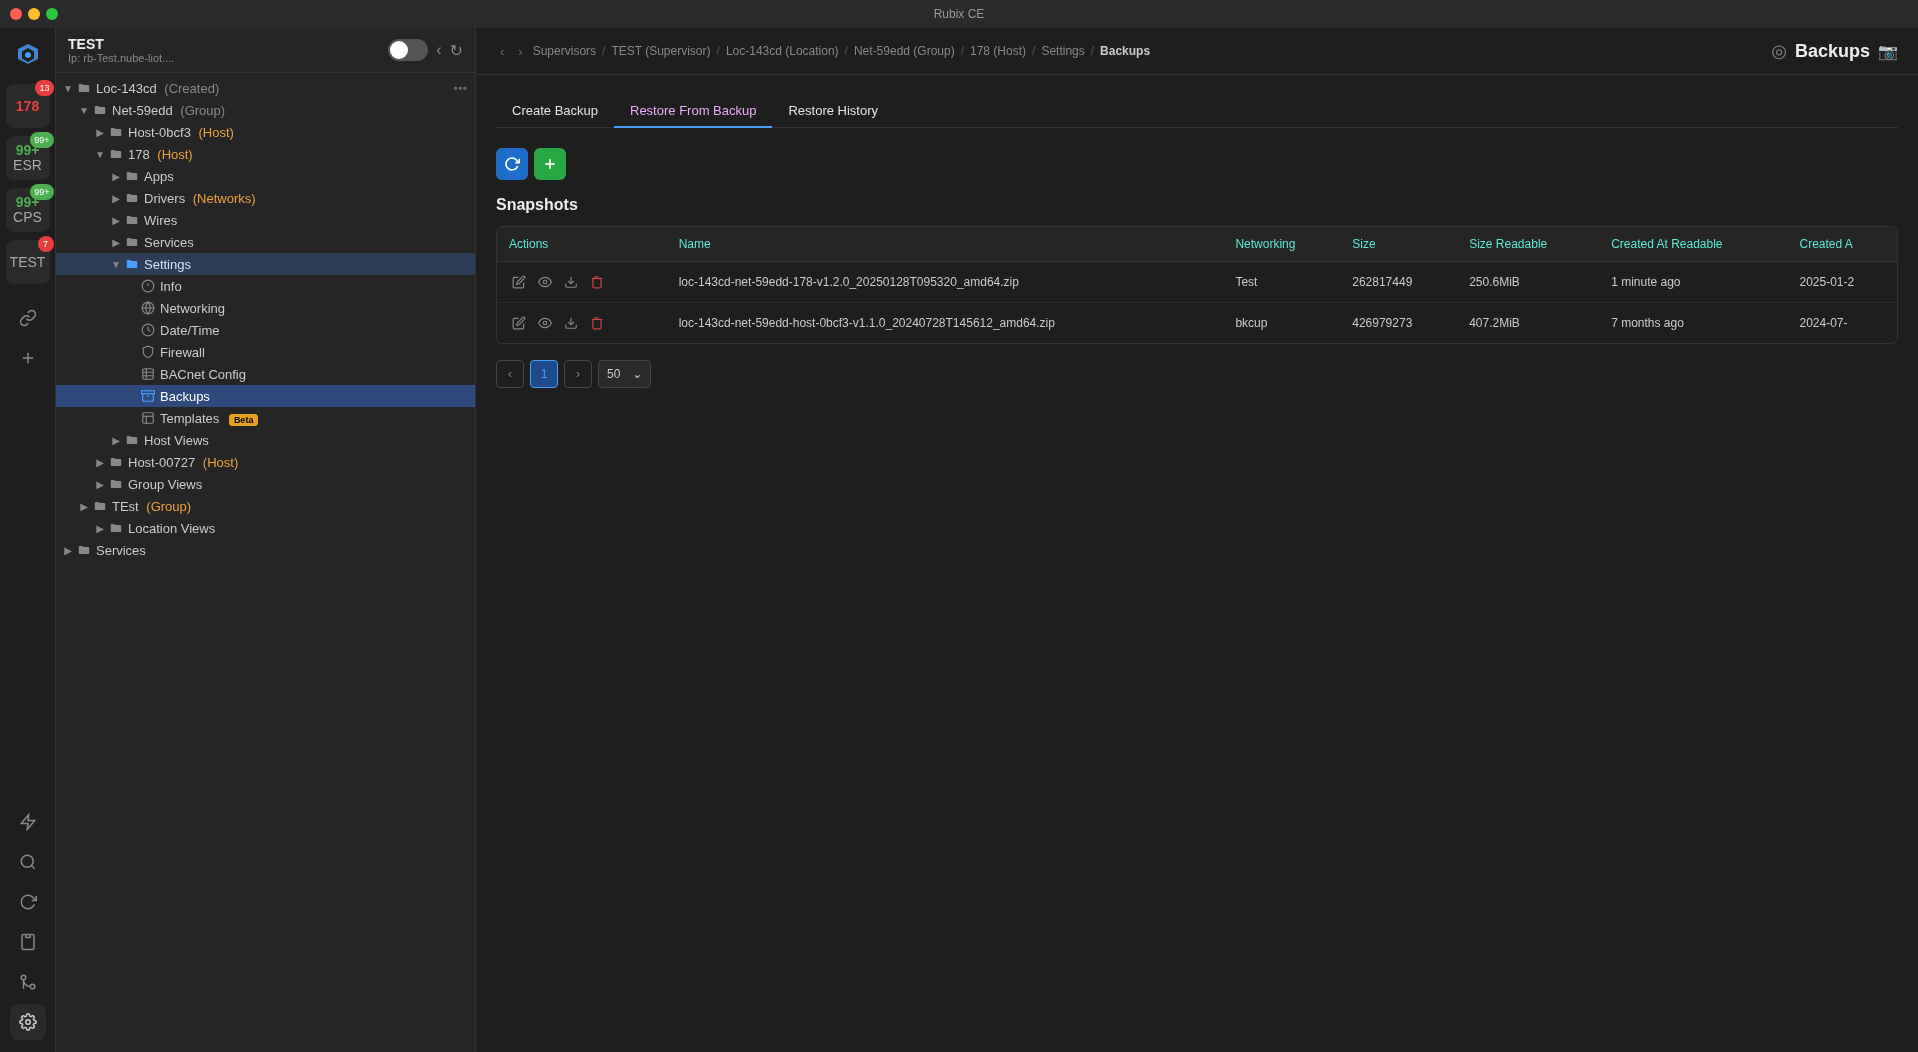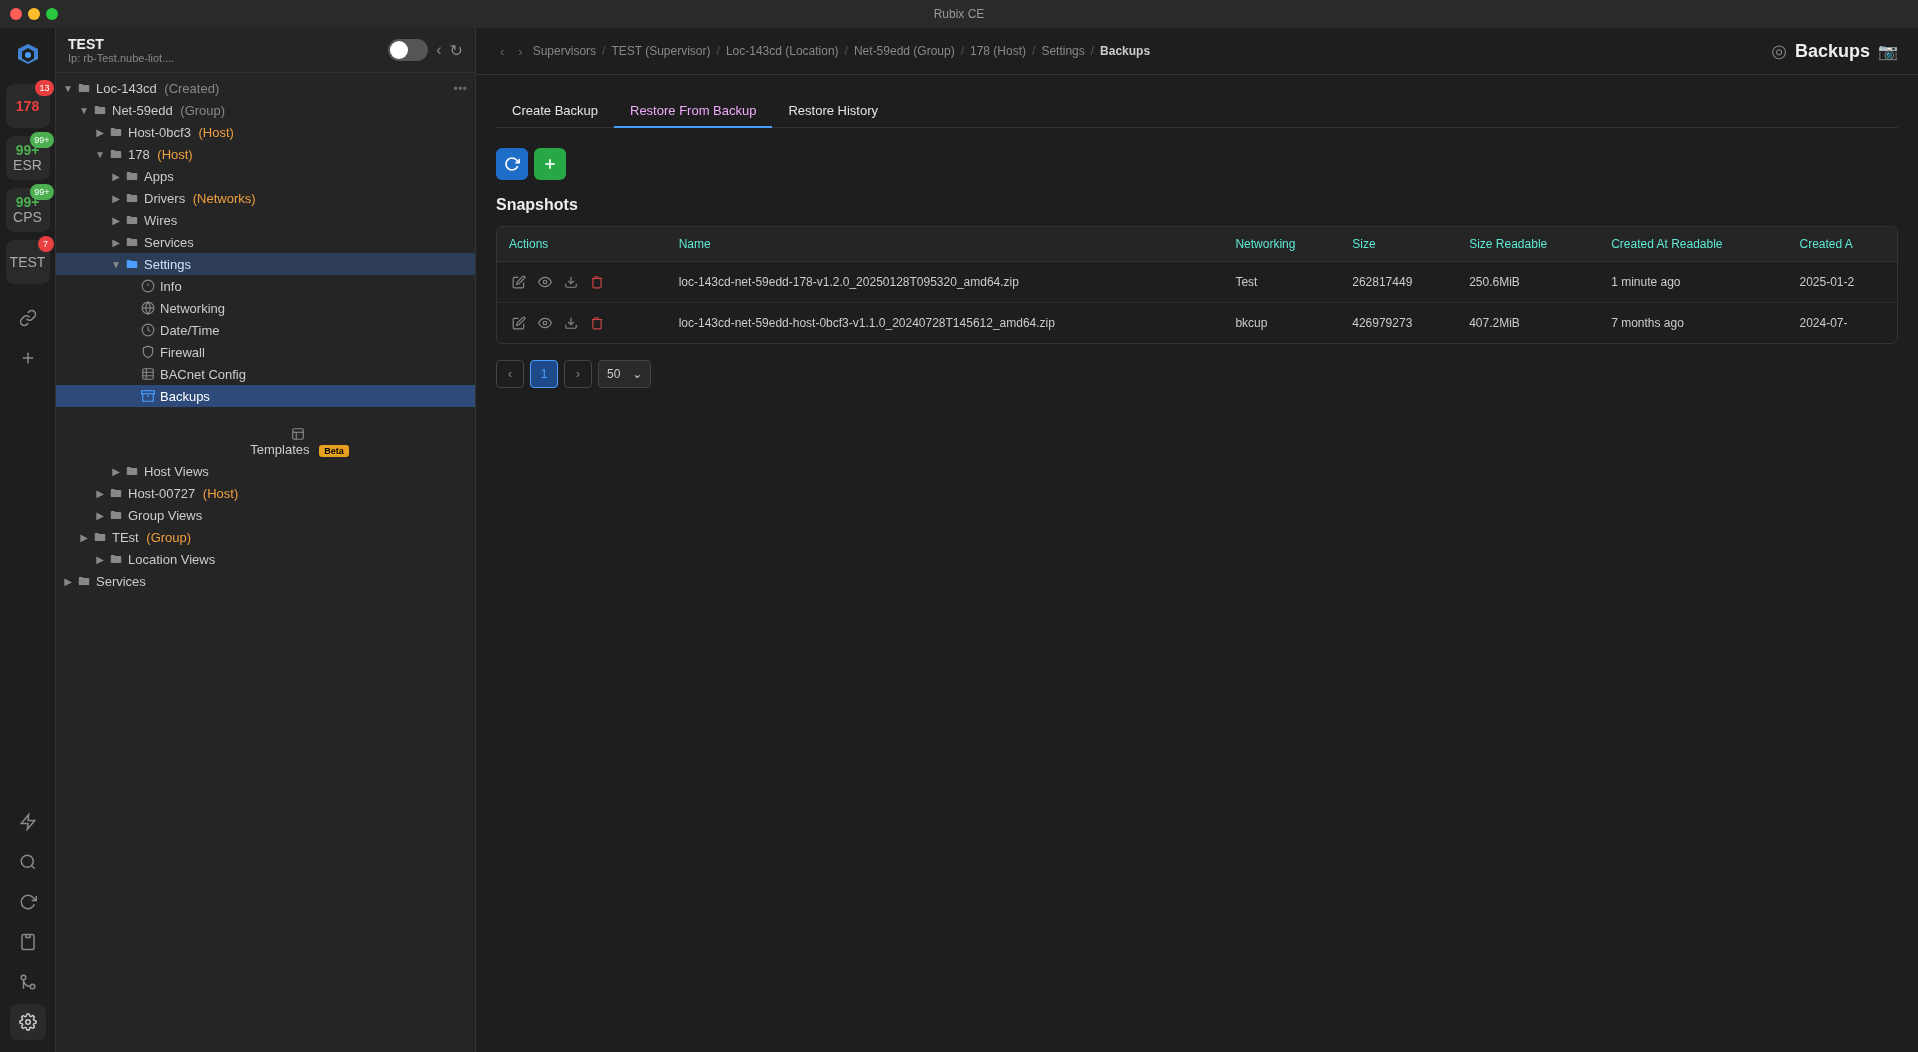--- a/index.html
+++ b/index.html
@@ -388,21 +388,21 @@
         <span class="item-icon" style="color:#4a9eff;">
           <svg width="14" height="14" viewBox="0 0 24 24" fill="none" stroke="currentColor" stroke-width="2">
               <polyline points="21 8 21 21 3 21 3 8"></polyline>
               <rect x="1" y="3" width="22" height="5"></rect>
               <line x1="10" y1="12" x2="14" y2="12"></line>
             </svg>
         </span>
         <span class="item-label" style="color:#fff;">Backups</span>
       </div>
 
-      <div class="tree-item" style="padding-left: 68px; flex-direction: column;">
+      <div class="tree-item" style="padding-left: 68px;">
         <span class="expand-arrow" style="visibility:hidden;">▶</span>
         <span class="item-icon" style="color:#888;">
           <svg width="14" height="14" viewBox="0 0 24 24" fill="none" stroke="currentColor" stroke-width="2">
               <rect x="3" y="3" width="18" height="18" rx="2"></rect>
               <path d="M3 9h18"></path>
               <path d="M9 21V9"></path>
             </svg>
         </span>
         <span class="item-label">Templates <span class="beta-badge">Beta</span></span>
       </div>

